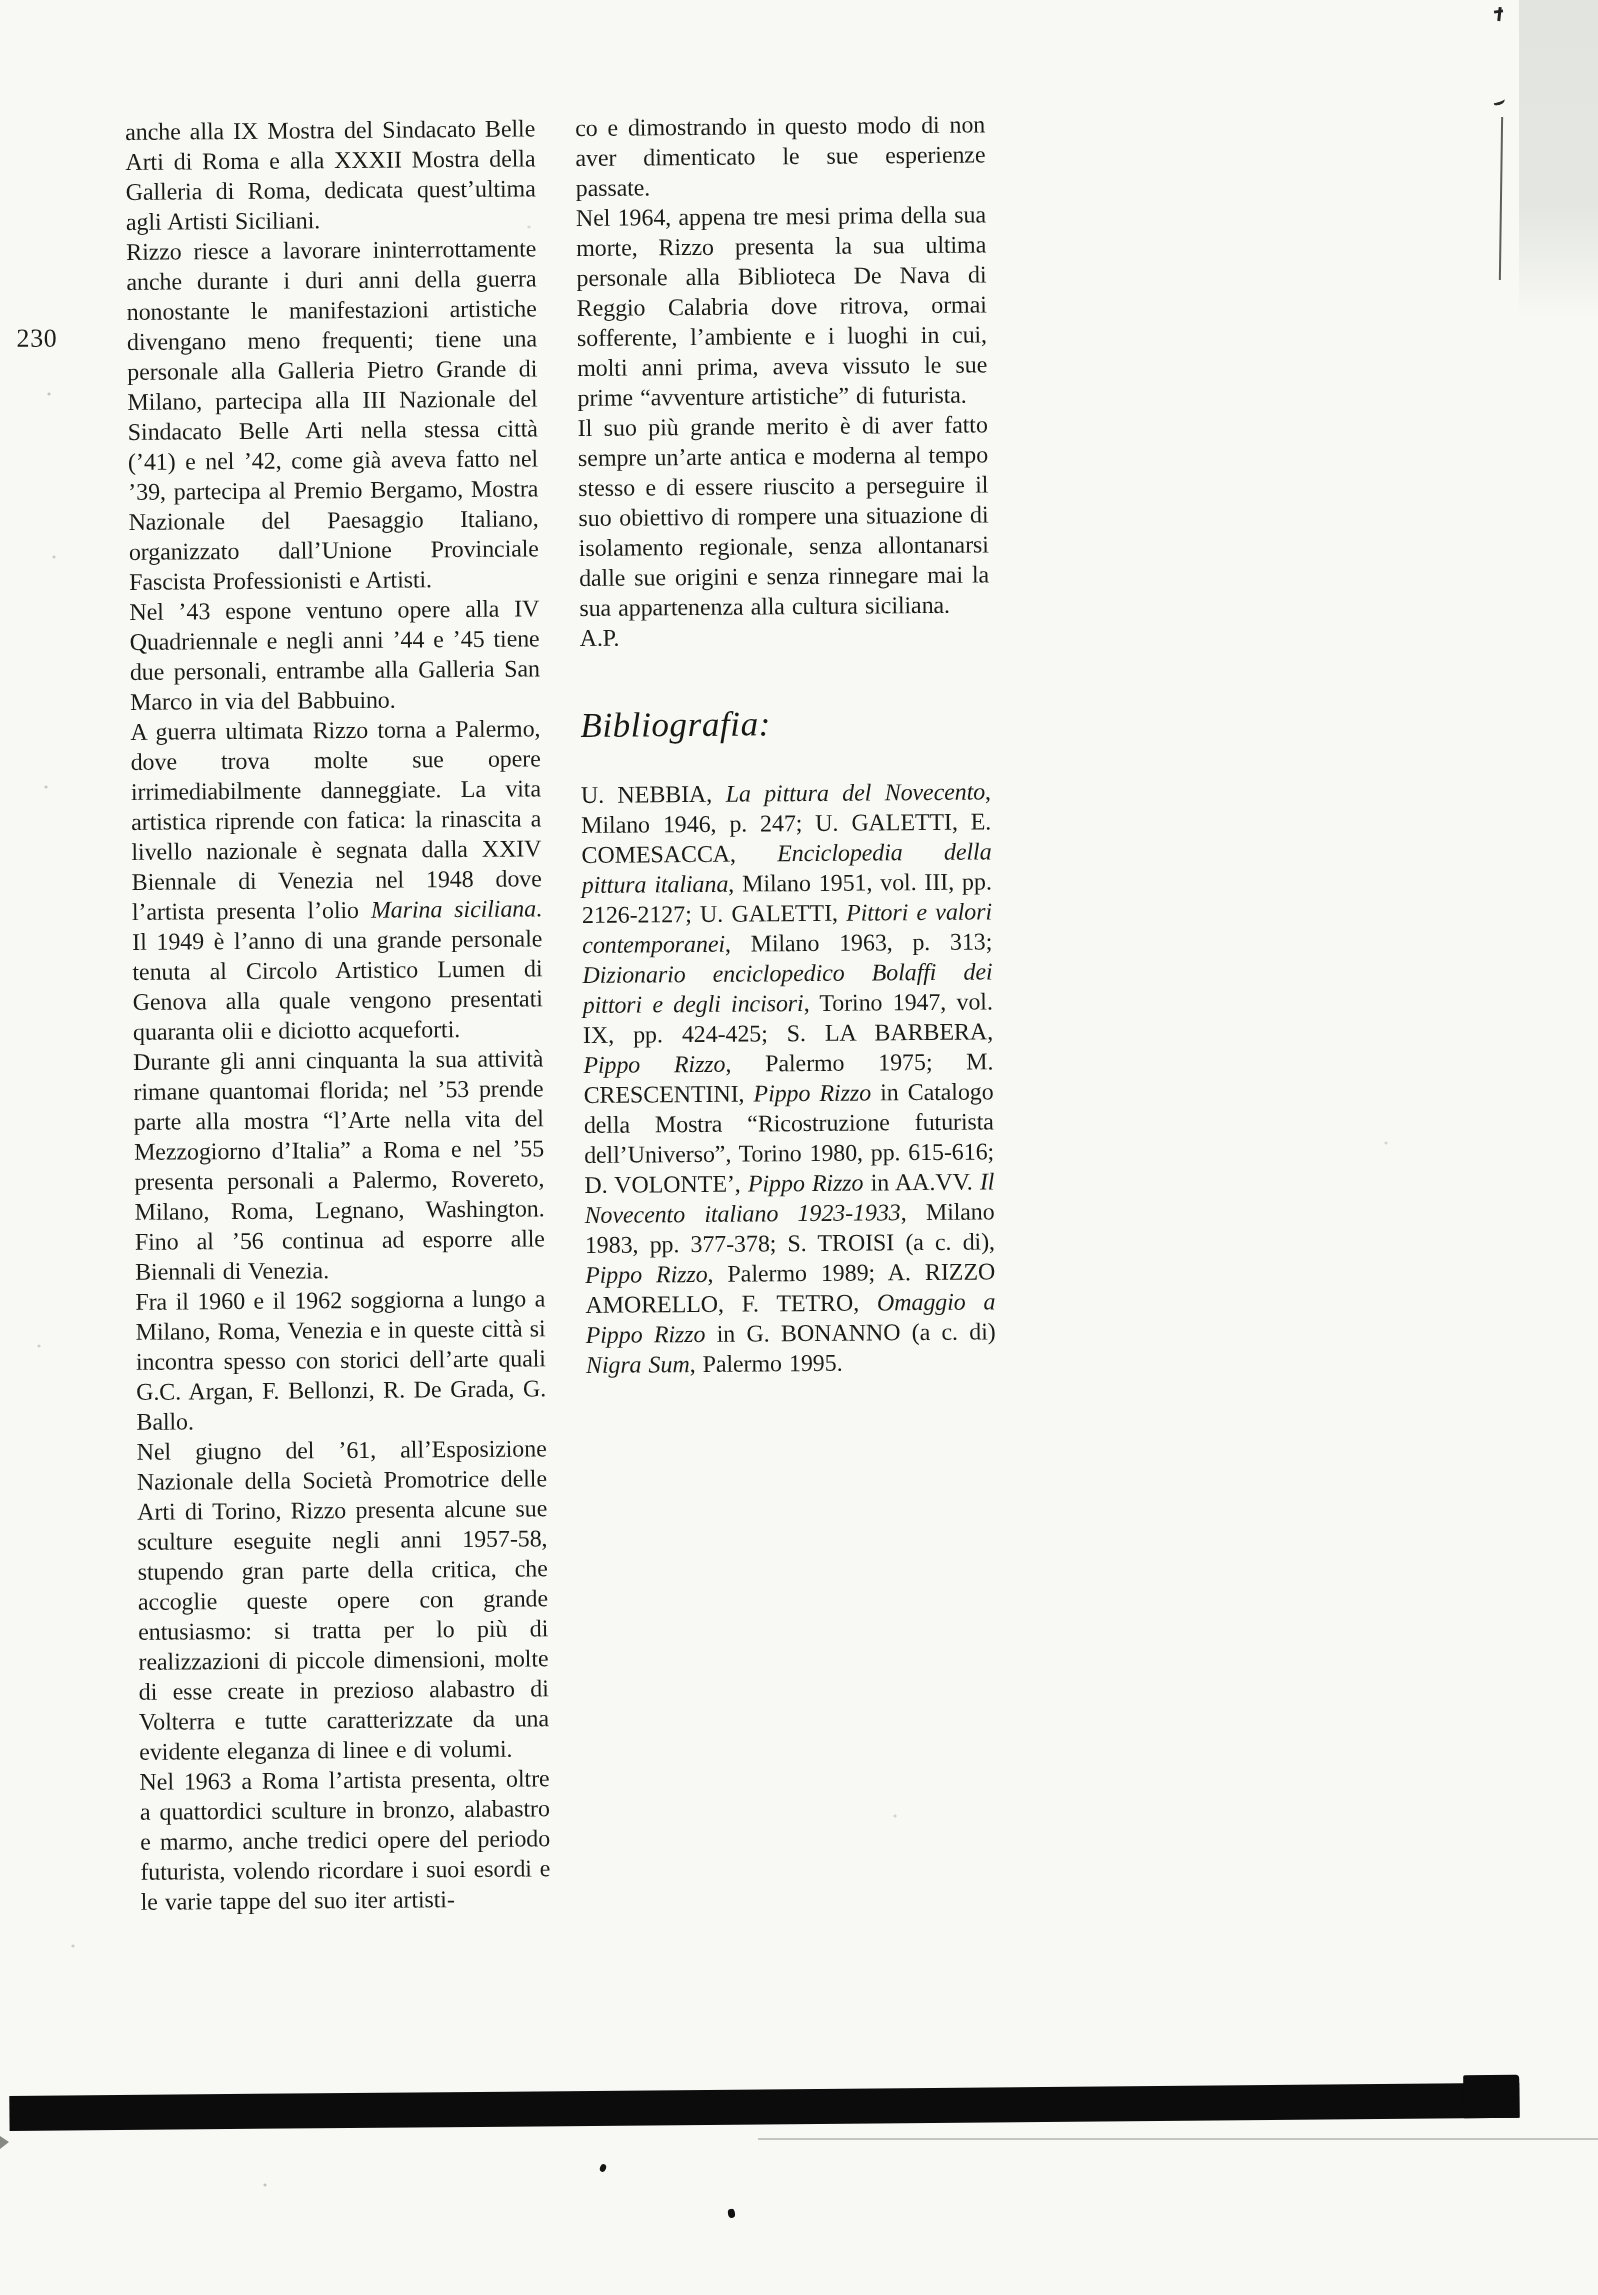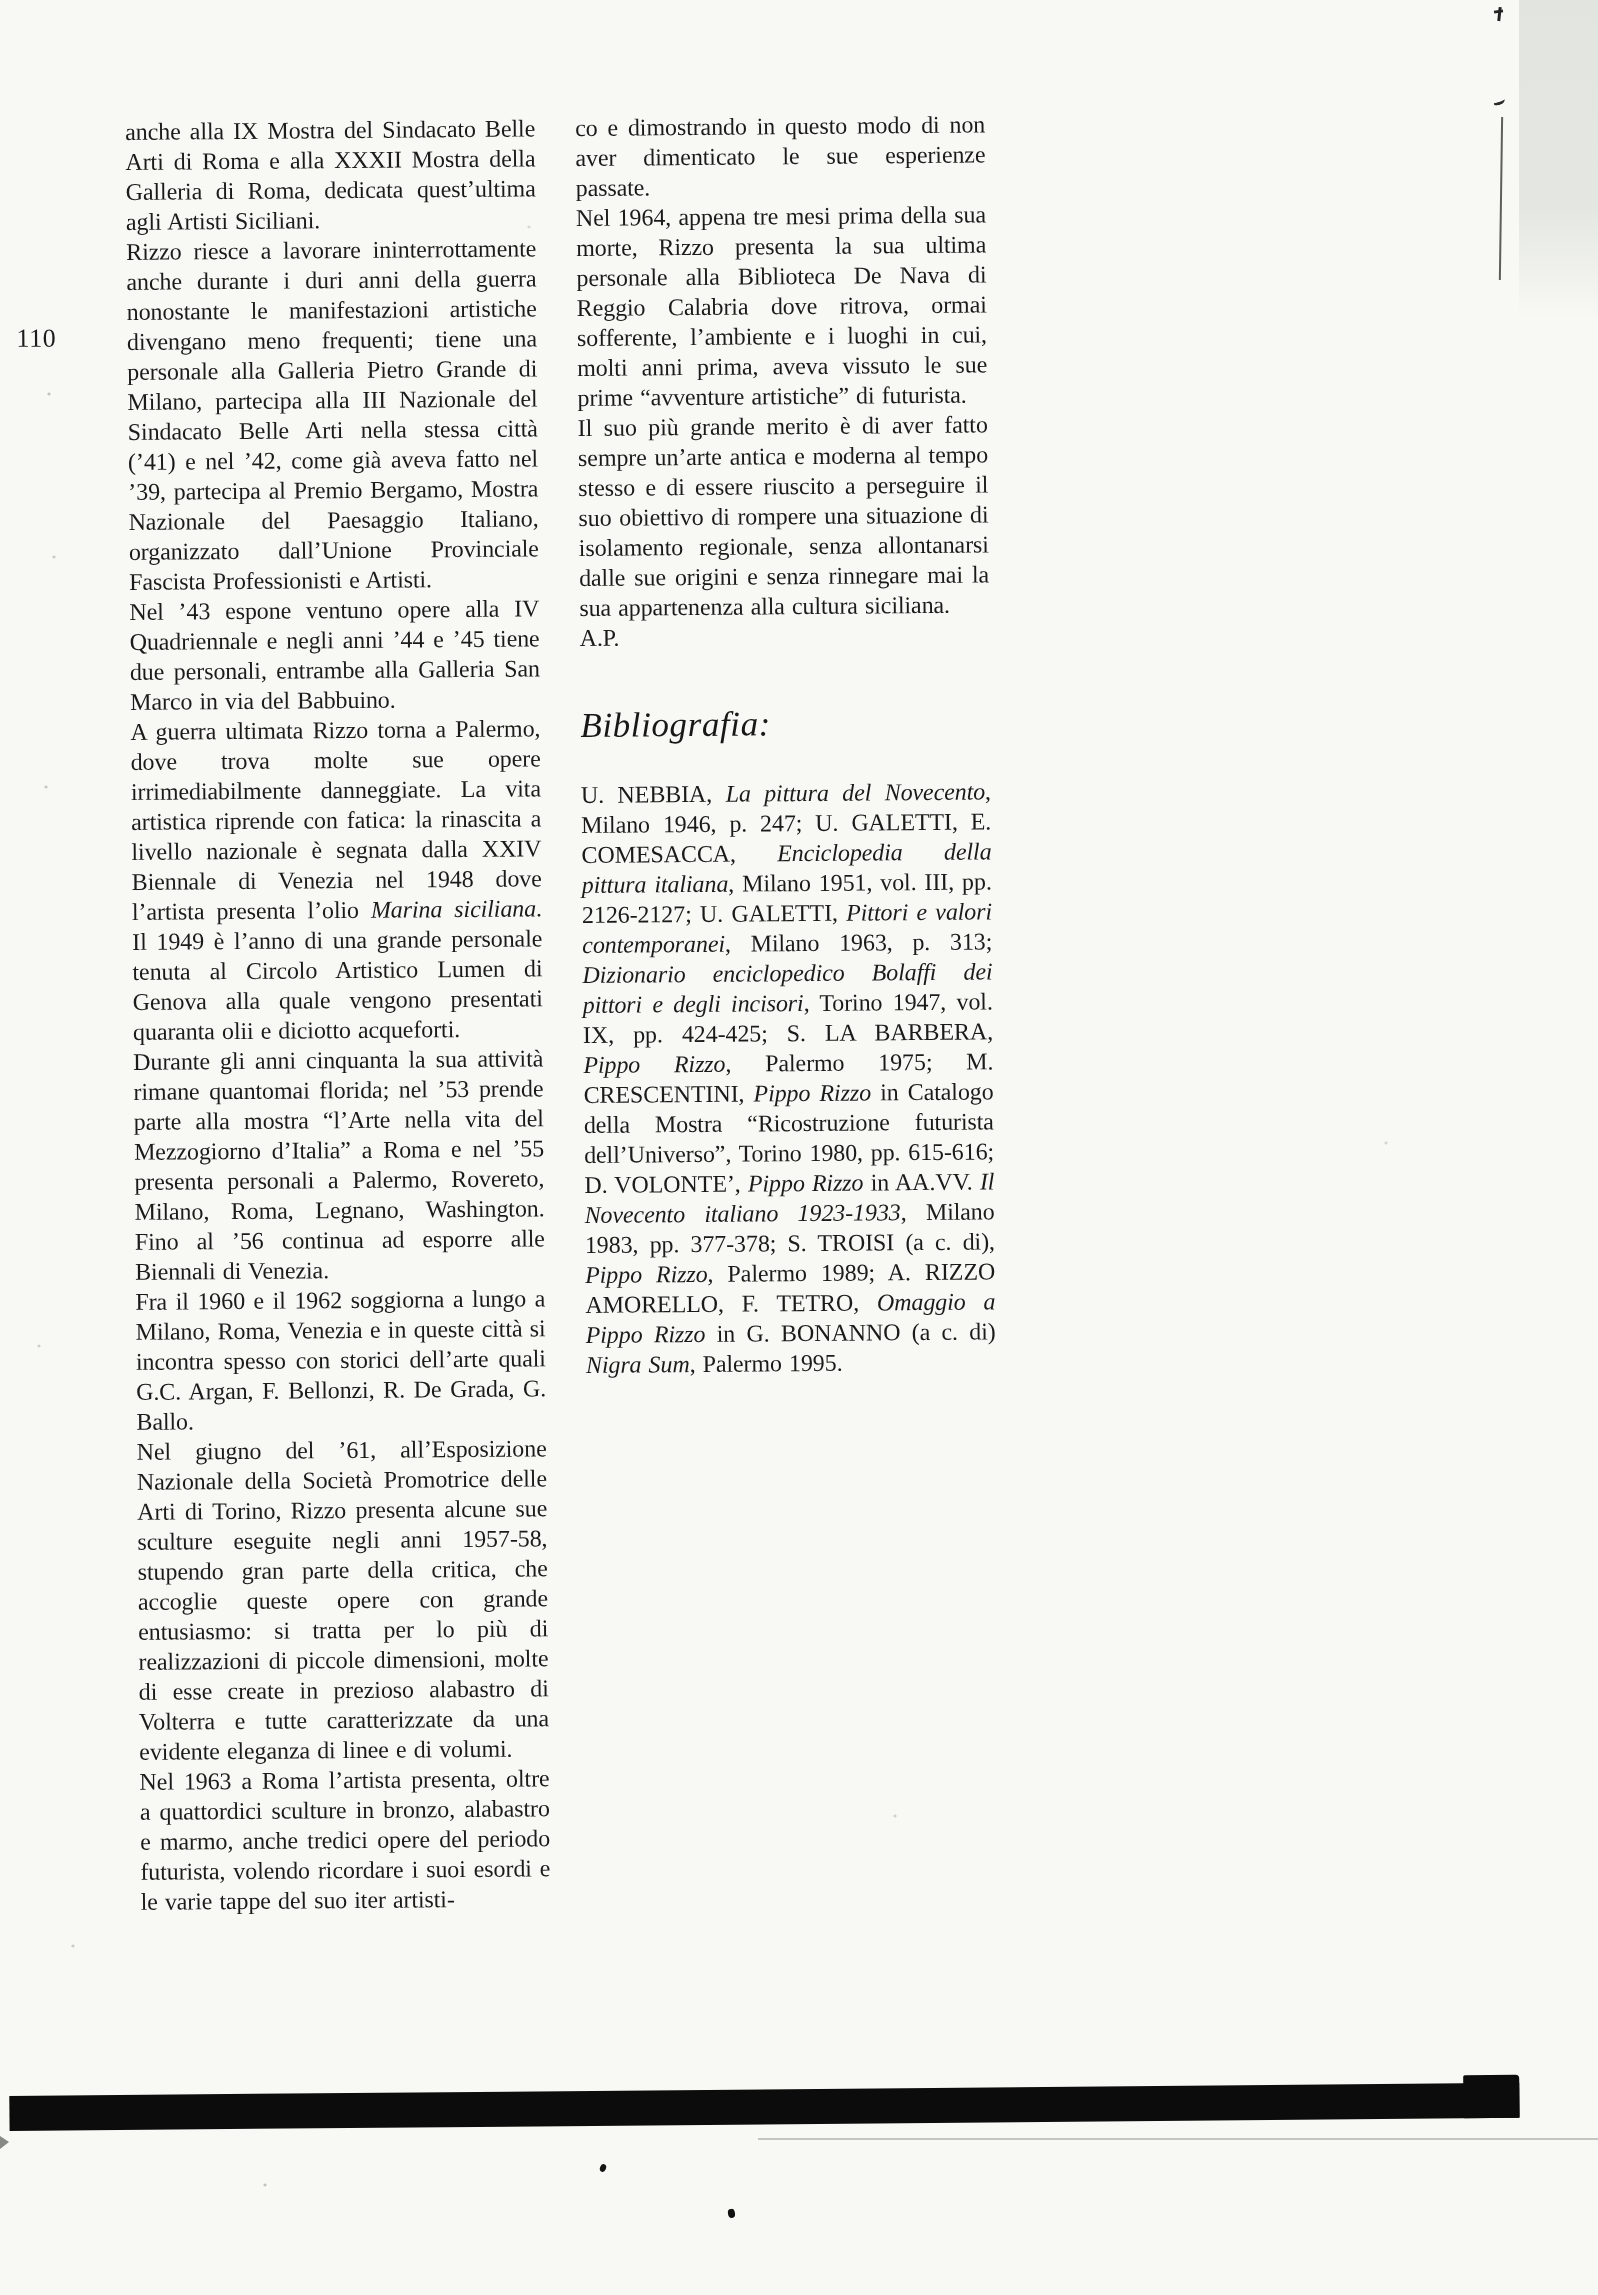--- a/index.html
+++ b/index.html
@@ -138,21 +138,21 @@
       894px 1815px 0 0.6px rgba(70,70,64,0.22),
       1385px 1142px 0 0.6px rgba(70,70,64,0.20),
       264px 2184px 0 0.6px rgba(70,70,64,0.30);
   }
 </style>
 </head>
 <body>
 
 <div class="scan-rotate">
 
-  <div class="page-number">110</div>
+  <div class="page-number">230</div>
 
   <div class="col" id="col-left">
       <p><span>anche alla IX Mostra del Sindacato Belle Arti di Roma e alla XXXII Mostra della Galleria di Roma, dedicata quest’ultima agli Artisti Siciliani.</span></p>
       <p><span>Rizzo riesce a lavorare ininterrottamente anche durante i duri anni della guerra nonostante le manifestazioni artistiche divengano meno frequenti; tiene una personale alla Galleria Pietro Grande di Milano, partecipa alla III Nazionale del Sindacato Belle Arti nella stessa città (’41) e nel ’42, come già aveva fatto nel ’39, partecipa al Premio Bergamo, Mostra Nazionale del Paesaggio Italiano, organizzato dall’Unione Provinciale Fascista Professionisti e Artisti.</span></p>
       <p><span>Nel ’43 espone ventuno opere alla IV Quadriennale e negli anni ’44 e ’45 tiene due personali, entrambe alla Galleria San Marco in via del Babbuino.</span></p>
       <p><span>A guerra ultimata Rizzo torna a Palermo, dove trova molte sue opere irrimediabilmente danneggiate. La vita artistica riprende con fatica: la rinascita a livello nazionale è segnata dalla XXIV Biennale di Venezia nel 1948 dove l’artista presenta l’olio </span><span class="it">Marina siciliana</span><span>. Il 1949 è l’anno di una grande personale tenuta al Circolo Artistico Lumen di Genova alla quale vengono presentati quaranta olii e diciotto acqueforti.</span></p>
       <p><span>Durante gli anni cinquanta la sua attività rimane quantomai florida; nel ’53 prende parte alla mostra “l’Arte nella vita del Mezzogiorno d’Italia” a Roma e nel ’55 presenta personali a Palermo, Rovereto, Milano, Roma, Legnano, Washington. Fino al ’56 continua ad esporre alle Biennali di Venezia.</span></p>
       <p><span>Fra il 1960 e il 1962 soggiorna a lungo a Milano, Roma, Venezia e in queste città si incontra spesso con storici dell’arte quali G.C. Argan, F. Bellonzi, R. De Grada, G. Ballo.</span></p>
       <p><span>Nel giugno del ’61, all’Esposizione Nazionale della Società Promotrice delle Arti di Torino, Rizzo presenta alcune sue sculture eseguite negli anni 1957-58, stupendo gran parte della critica, che accoglie queste opere con grande entusiasmo: si tratta per lo più di realizzazioni di piccole dimensioni, molte di esse create in prezioso alabastro di Volterra e tutte caratterizzate da una evidente eleganza di linee e di volumi.</span></p>
       <p><span>Nel 1963 a Roma l’artista presenta, oltre a quattordici sculture in bronzo, alabastro e marmo, anche tredici opere del periodo futurista, volendo ricordare i suoi esordi e le varie tappe del suo iter artisti-</span></p>

